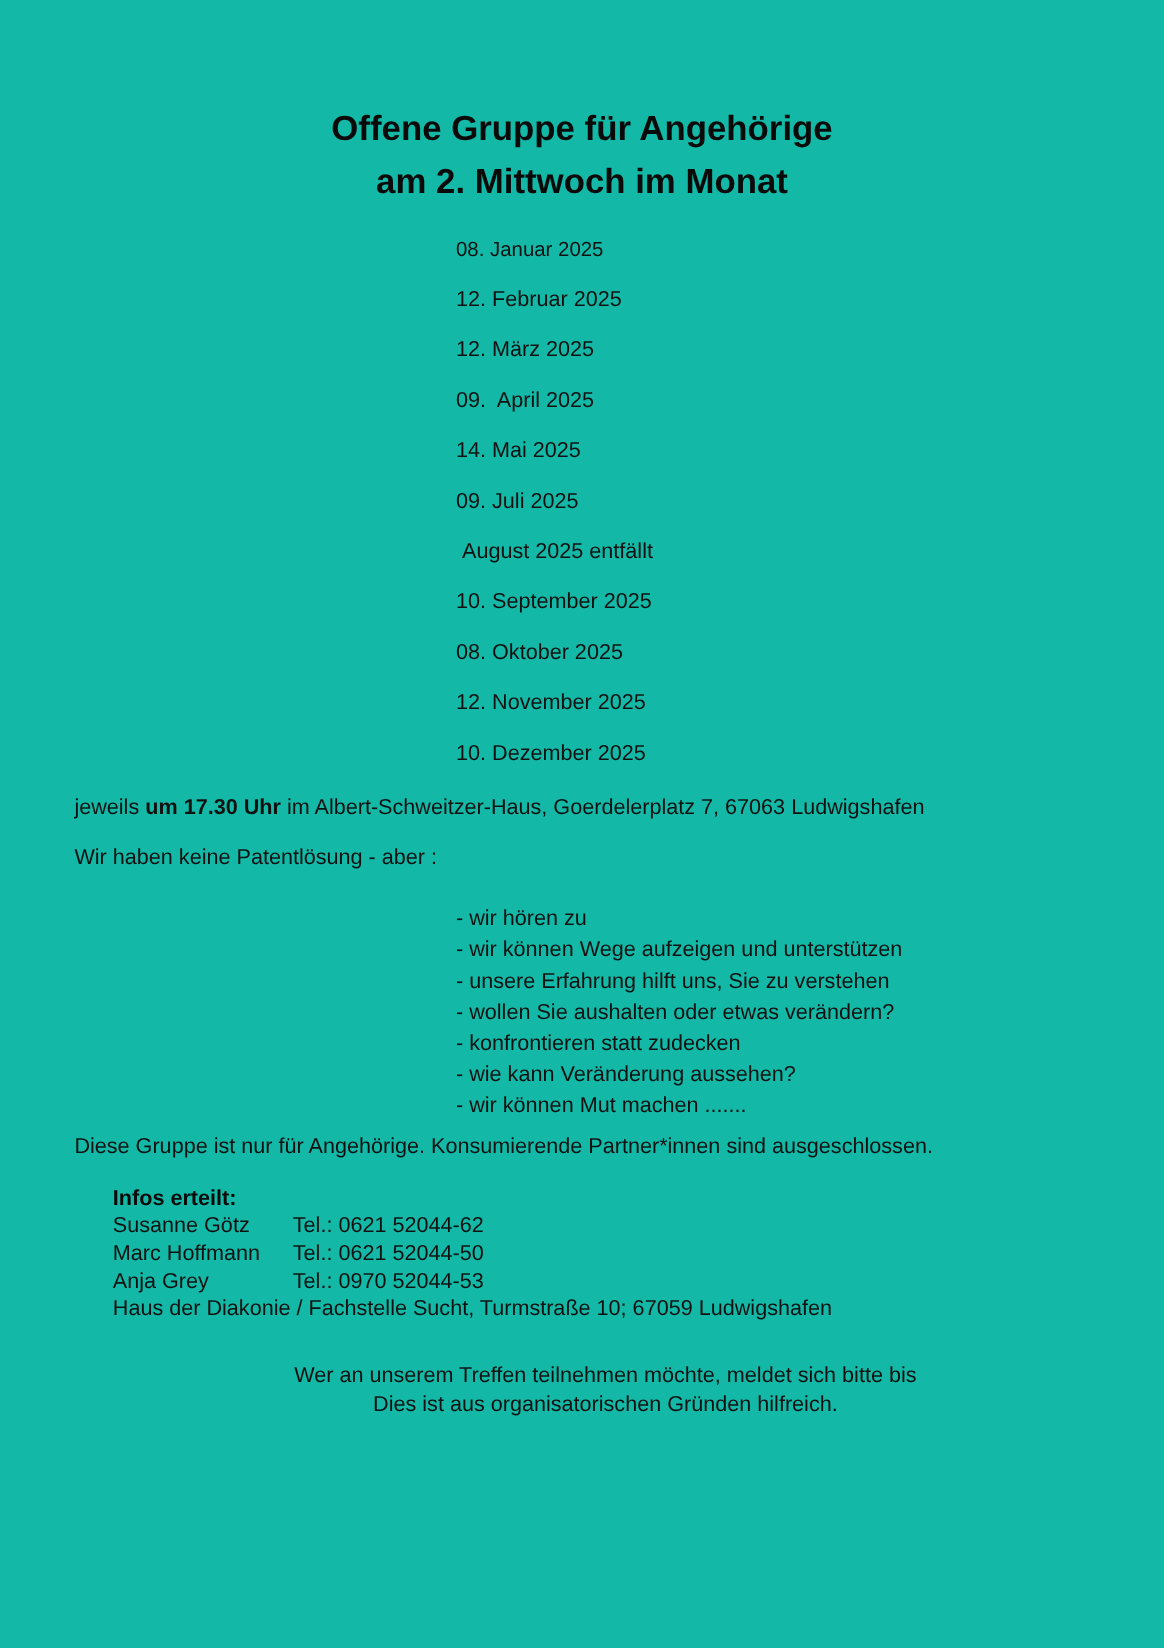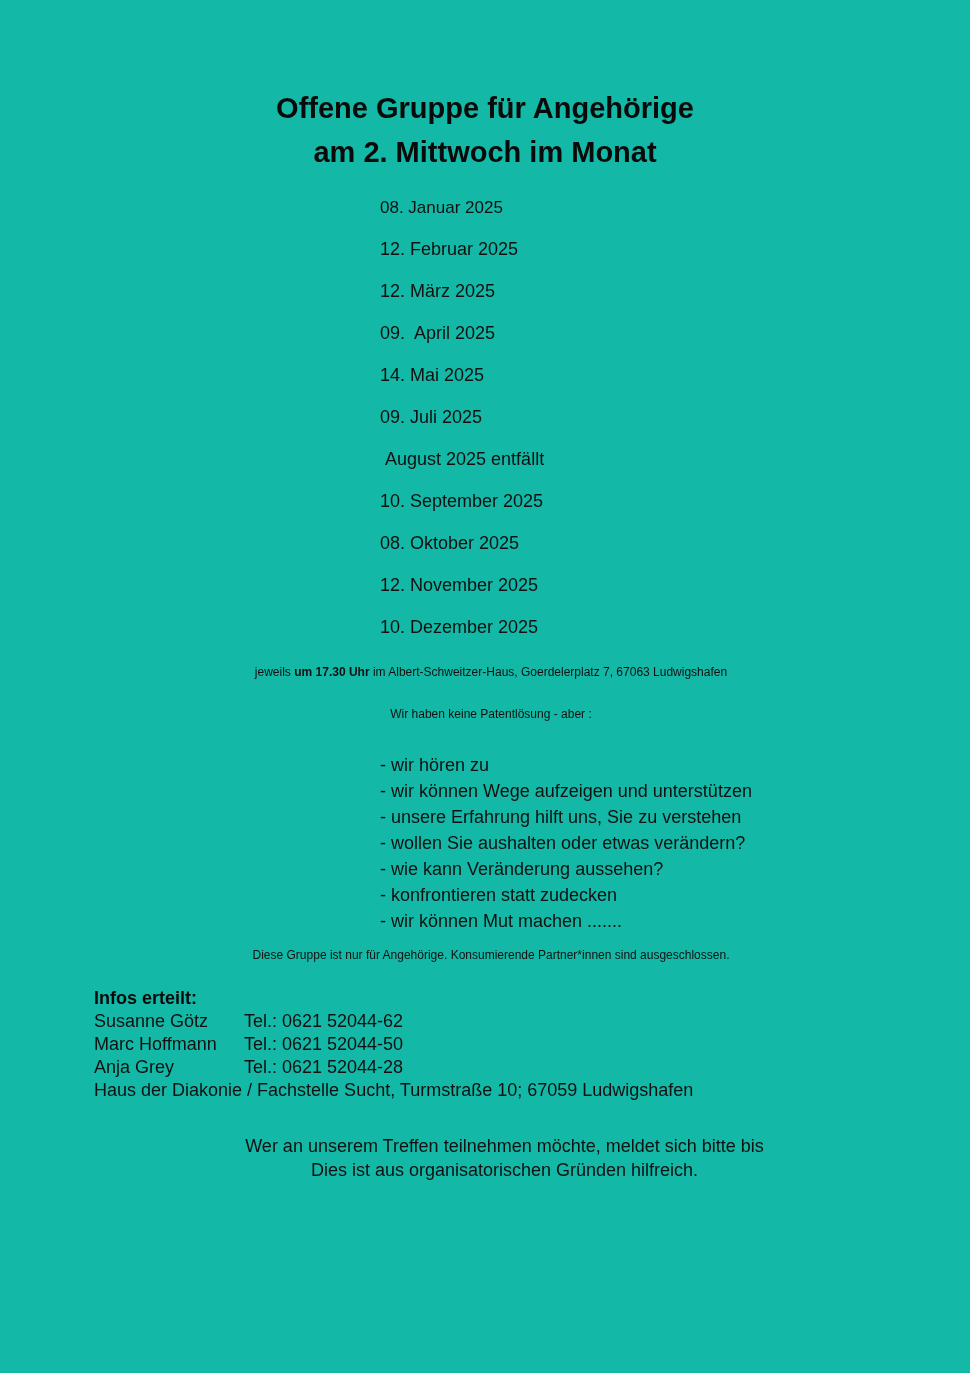--- a/index.html
+++ b/index.html
@@ -32,24 +32,23 @@
     height: 42px;
     font-size: 18px;
     line-height: 21px;
     white-space: pre-wrap;
     color: #111111;
   }
   .date-item.first { font-size: 17px; }
   .body-text {
     margin-left: 62px;
     margin-right: 50px;
-    font-size: 12px;
+    font-size: 18px;
     line-height: 21px;
     color: #111111;
-    text-align: center;
   }
   .schedule-line { margin-top: 3px; }
   .schedule-line .bold { font-weight: bold; }
   .intro-line { margin-top: 21px; }
   .bullets-list {
     margin-top: 27px;
     margin-left: 380px;
     font-size: 18px;
   }
   .bullet-item {
@@ -123,40 +122,40 @@
 
   <div class="body-text schedule-line"><span>jeweils </span><span class="bold">um 17.30 Uhr</span><span> im Albert-Schweitzer-Haus, Goerdelerplatz 7, 67063 Ludwigshafen</span></div>
 
   <div class="body-text intro-line">Wir haben keine Patentlösung - aber :</div>
 
   <div class="bullets-list">
     <div class="bullet-item">- wir hören zu</div>
     <div class="bullet-item">- wir können Wege aufzeigen und unterstützen</div>
     <div class="bullet-item">- unsere Erfahrung hilft uns, Sie zu verstehen</div>
     <div class="bullet-item">- wollen Sie aushalten oder etwas verändern?</div>
+    <div class="bullet-item">- konfrontieren statt zudecken</div>
     <div class="bullet-item">- wie kann Veränderung aussehen?</div>
-    <div class="bullet-item">- konfrontieren statt zudecken</div>
     <div class="bullet-item">- wir können Mut machen .......</div>
   </div>
 
   <div class="body-text note-line">Diese Gruppe ist nur für Angehörige. Konsumierende Partner*innen sind ausgeschlossen.</div>
 
   <div class="infos-heading">Infos erteilt:</div>
 
   <div class="contact-row">
     <span class="contact-name">Susanne Götz</span>
     <span class="contact-tel">Tel.: 0621 52044-62</span>
   </div>
   <div class="contact-row">
     <span class="contact-name">Marc Hoffmann</span>
     <span class="contact-tel">Tel.: 0621 52044-50</span>
   </div>
   <div class="contact-row">
     <span class="contact-name">Anja Grey</span>
-    <span class="contact-tel">Tel.: 0621 52044-28</span>
+    <span class="contact-tel">Tel.: 0970 52044-53</span>
   </div>
 
   <div class="address-line">Haus der Diakonie / Fachstelle Sucht, Turmstraße 10; 67059 Ludwigshafen</div>
 
   <div class="footer-block">
     <div class="footer-line1">Wer an unserem Treffen teilnehmen möchte, meldet sich bitte bis</div>
     <div class="footer-line3">Dies ist aus organisatorischen Gründen hilfreich.</div>
   </div>
 
 </div>

